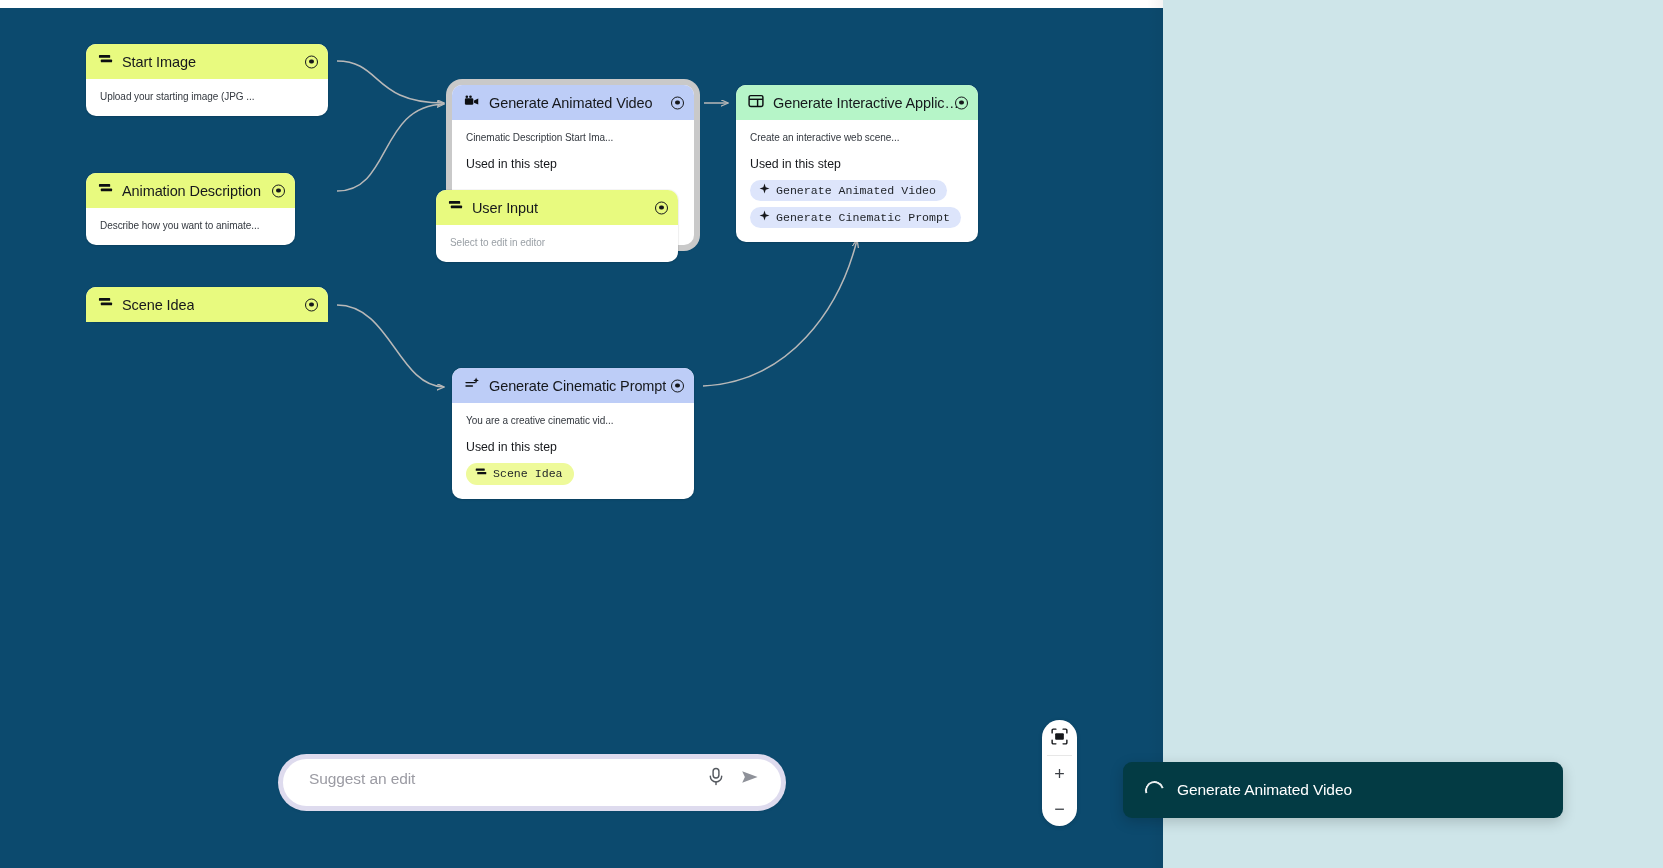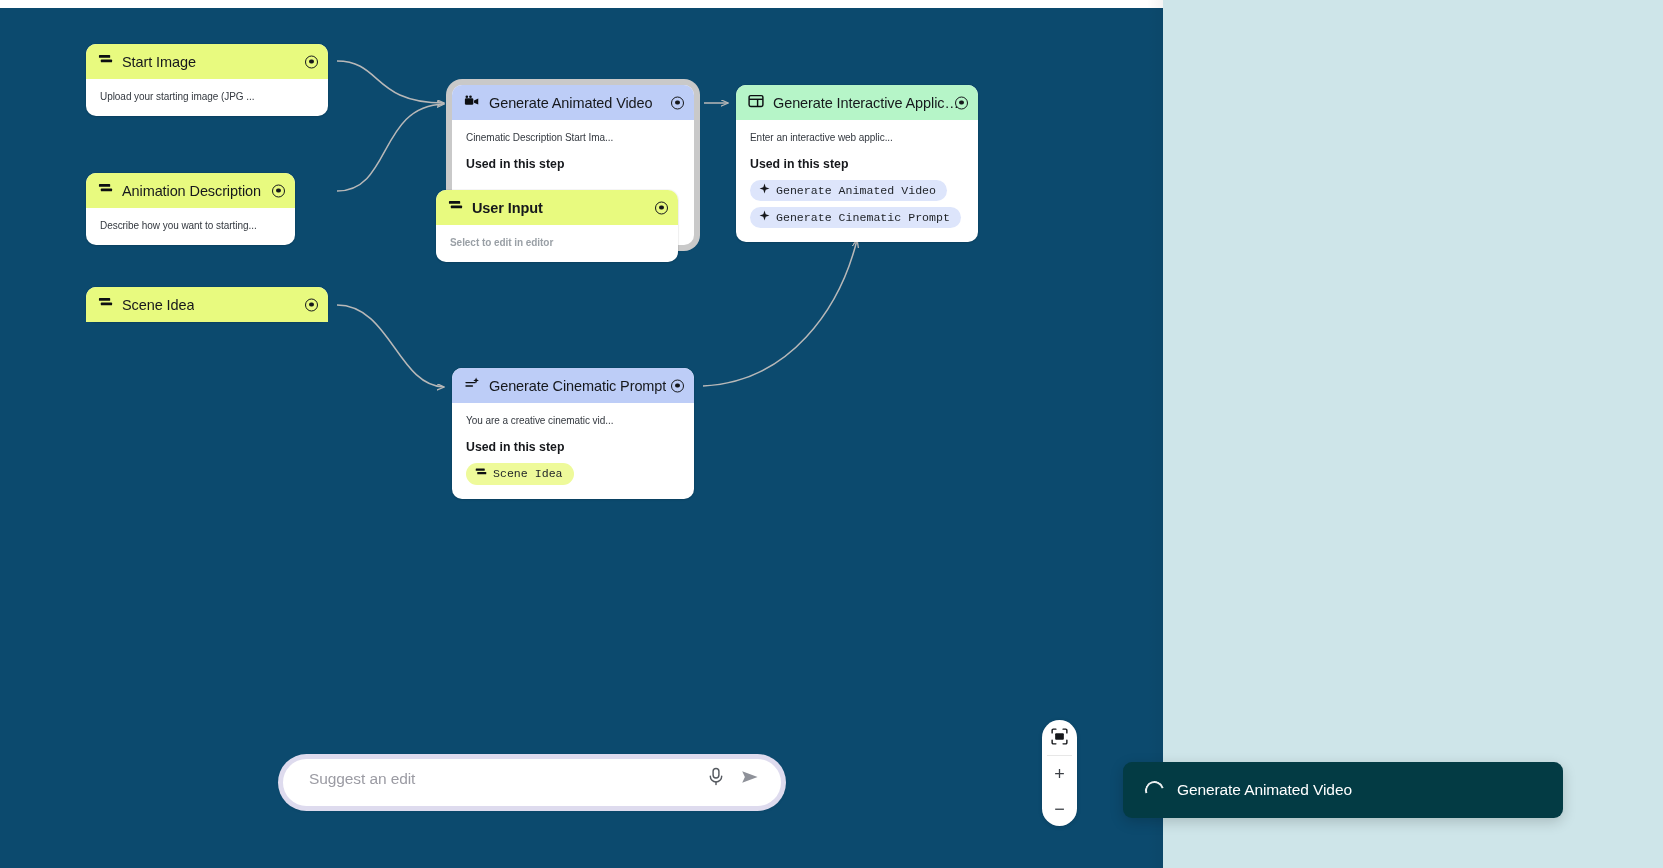--- a/index.html
+++ b/index.html
@@ -63,21 +63,21 @@
   .node-desc {
     font-size: 10px;
     color: #33383f;
     letter-spacing: -0.05px;
     white-space: nowrap;
     overflow: hidden;
   }
   .node-desc.muted { color: #9aa0a6; }
   .used-label {
     font-size: 12.3px;
-    font-weight: bold;
+    font-weight: normal;
     color: #16181c;
     margin-top: 14px;
   }
   .chips { margin-top: 9px; display: flex; flex-direction: column; gap: 6px; align-items: flex-start; }
   .chip {
     display: inline-flex;
     align-items: center;
     gap: 6px;
     padding: 3px 11px 4px 9px;
     border-radius: 11px;
@@ -258,21 +258,21 @@
         <span class="ico">
           <svg width="15" height="15" viewBox="0 0 16 16">
               <rect x="1" y="3.2" width="12" height="3" rx=".7" fill="#0d0f12"></rect>
               <rect x="3" y="8" width="12" height="3" rx=".7" fill="#0d0f12"></rect>
             </svg>
         </span>
         <span class="node-title">Animation Description</span>
         <span class="port"></span>
       </div>
       <div class="node-body">
-        <div class="node-desc">Describe how you want to starting...</div>
+        <div class="node-desc">Describe how you want to animate...</div>
       </div>
     </div>
 
     <div class="node" style="left:86px;top:279px;width:242px;">
       <div class="node-head head-yellow">
         <span class="ico">
           <svg width="15" height="15" viewBox="0 0 16 16">
               <rect x="1" y="3.2" width="12" height="3" rx=".7" fill="#0d0f12"></rect>
               <rect x="3" y="8" width="12" height="3" rx=".7" fill="#0d0f12"></rect>
             </svg>
@@ -294,21 +294,21 @@
         </span>
         <span class="node-title">Generate Animated Video</span>
         <span class="port"></span>
       </div>
       <div class="node-body">
         <div class="node-desc">Cinematic Description Start Ima...</div>
         <div class="used-label">Used in this step</div>
       </div>
     </div>
 
-    <div class="node" style="left:436px;top:182px;width:242px;font-weight:bold;">
+    <div class="node" style="left:436px;top:182px;width:242px;">
       <div class="node-head head-yellow">
         <span class="ico">
           <svg width="15" height="15" viewBox="0 0 16 16">
               <rect x="1" y="3.2" width="12" height="3" rx=".7" fill="#0d0f12"></rect>
               <rect x="3" y="8" width="12" height="3" rx=".7" fill="#0d0f12"></rect>
             </svg>
         </span>
         <span class="node-title">User Input</span>
         <span class="port"></span>
       </div>
@@ -323,21 +323,21 @@
           <svg width="16" height="16" viewBox="0 0 16 16">
             <rect x="1.1" y="2.6" width="13.8" height="10.8" rx="1.6" fill="none" stroke="#0d0f12" stroke-width="1.45"></rect>
             <line x1="1.1" y1="6.3" x2="14.9" y2="6.3" stroke="#0d0f12" stroke-width="1.45"></line>
             <line x1="9.6" y1="6.3" x2="9.6" y2="13.4" stroke="#0d0f12" stroke-width="1.45"></line>
           </svg>
         </span>
         <span class="node-title">Generate Interactive Applicat...</span>
         <span class="port"></span>
       </div>
       <div class="node-body">
-        <div class="node-desc">Enter an interactive web applic...</div>
+        <div class="node-desc">Create an interactive web scene...</div>
         <div class="used-label">Used in this step</div>
         <div class="chips">
           <span class="chip chip-blue">
             <span class="ico">
               <svg width="11" height="11" viewBox="0 0 12 12">
                   <path d="M6 .6 L7.3 4.7 L11.4 6 L7.3 7.3 L6 11.4 L4.7 7.3 L.6 6 L4.7 4.7 Z" fill="#16181c"></path>
                 </svg>
             </span>
             <span>Generate Animated Video</span>
           </span>

